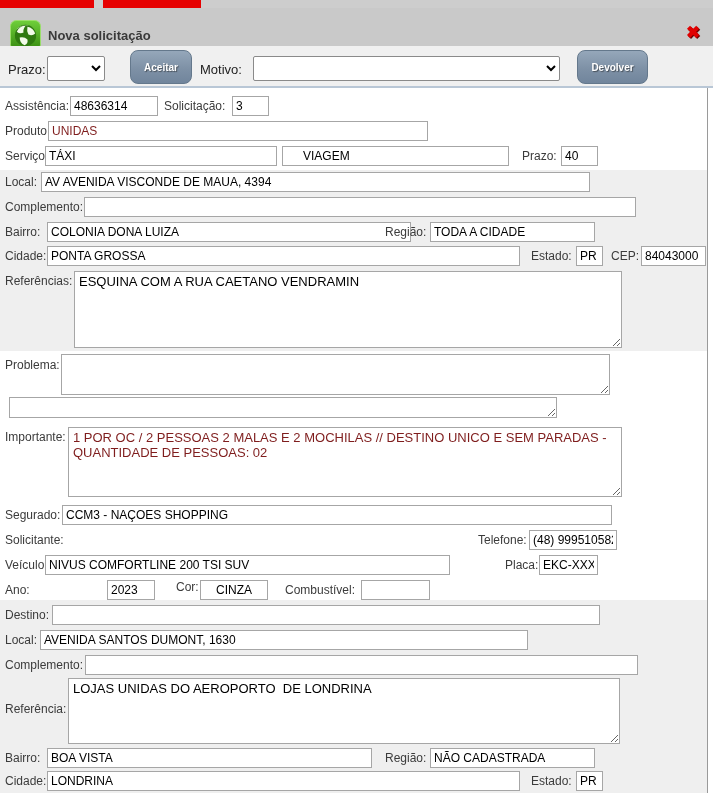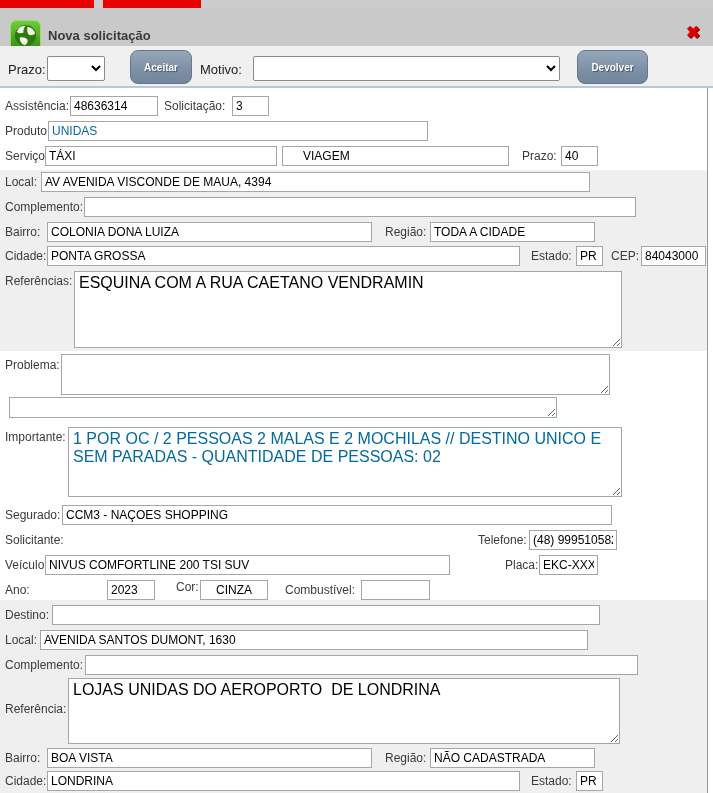--- a/index.html
+++ b/index.html
@@ -28,22 +28,22 @@
        color:#fff;font-weight:bold;font-size:10px;font-family:inherit;
        text-shadow:1px 1px 1px rgba(30,30,30,.55);}
 
   
   .band{position:absolute;left:0;width:707px;background:#efefef;}
   .rightborder{position:absolute;left:707px;top:88px;width:1px;height:705px;background:#9a9a9a;}
   .lbl{position:absolute;font-size:12px;color:#3b3b3b;white-space:nowrap;}
   .inp{position:absolute;height:20px;border:1px solid #a6a6a6;background:#fff;color:#000;
        font-size:12px;font-family:inherit;padding:0 3px;box-sizing:border-box;}
   .ta{position:absolute;border:1px solid #a6a6a6;background:#fff;color:#000;resize:both;
-      font-size:16px;font-family:inherit;padding:2px 4px;box-sizing:border-box;overflow:auto;}
-  .red{color:#0369a1;}
+      font-size:13px;font-family:inherit;padding:2px 4px;box-sizing:border-box;overflow:auto;}
+  .red{color:#7f1d1d;}
 </style>
 </head>
 <body>
 
 <div id="stage">
 
   <div class="topstrip">
     <div class="redseg" style="left:0;width:94px;"></div>
     <div class="redseg" style="left:103px;width:98px;"></div>
   </div>
@@ -94,21 +94,21 @@
   <span class="lbl" style="left:522px;top:149px;">Prazo:</span>
   <input class="inp" style="left: 561px; top: 146px; width: 37px;" value="40">
 
   <span class="lbl" style="left:5px;top:175px;">Local:</span>
   <input class="inp" style="left: 41px; top: 172px; width: 549px;" value="AV AVENIDA VISCONDE DE MAUA, 4394">
 
   <span class="lbl" style="left:5px;top:200px;">Complemento:</span>
   <input class="inp" style="left: 84px; top: 197px; width: 552px;" value="">
 
   <span class="lbl" style="left:5px;top:225px;">Bairro:</span>
-  <input class="inp" style="left: 47px; top: 222px; width: 325px;" value="COLONIA DONA LUIZA">
+  <input class="inp" style="left: 47px; top: 222px; width: 364px;" value="COLONIA DONA LUIZA">
   <span class="lbl" style="left:385px;top:225px;">Região:</span>
   <input class="inp" style="left: 430px; top: 222px; width: 165px;" value="TODA A CIDADE">
 
   <span class="lbl" style="left:5px;top:249px;">Cidade:</span>
   <input class="inp" style="left: 47px; top: 246px; width: 473px;" value="PONTA GROSSA">
   <span class="lbl" style="left:531px;top:249px;">Estado:</span>
   <input class="inp" style="left: 576px; top: 246px; width: 27px;" value="PR">
   <span class="lbl" style="left:611px;top:249px;">CEP:</span>
   <input class="inp" style="left: 641px; top: 246px; width: 65px;" value="84043000">
 
@@ -139,21 +139,21 @@
   <input class="inp" style="left: 107px; top: 580px; width: 48px;" value="2023">
   <span class="lbl" style="left:176px;top:580px;">Cor:</span>
   <input class="inp" style="left: 200px; top: 580px; width: 68px; text-align: center;" value="CINZA">
   <span class="lbl" style="left:285px;top:583px;">Combustível:</span>
   <input class="inp" style="left: 361px; top: 580px; width: 69px;" value="">
 
   <span class="lbl" style="left:5px;top:608px;">Destino:</span>
   <input class="inp" style="left: 52px; top: 605px; width: 548px;" value="">
 
   <span class="lbl" style="left:5px;top:633px;">Local:</span>
-  <input class="inp" style="left: 40px; top: 630px; width: 548px;" value="AVENIDA SANTOS DUMONT, 1630">
+  <input class="inp" style="left: 40px; top: 630px; width: 488px;" value="AVENIDA SANTOS DUMONT, 1630">
 
   <span class="lbl" style="left:5px;top:658px;">Complemento:</span>
   <input class="inp" style="left: 85px; top: 655px; width: 553px;" value="">
 
   <span class="lbl" style="left:5px;top:702px;">Referência:</span>
   <textarea class="ta" style="left: 68px; top: 678px; width: 552px; height: 66px;">LOJAS UNIDAS DO AEROPORTO  DE LONDRINA</textarea>
 
   <span class="lbl" style="left:5px;top:751px;">Bairro:</span>
   <input class="inp" style="left: 47px; top: 748px; width: 325px;" value="BOA VISTA">
   <span class="lbl" style="left:385px;top:751px;">Região:</span>

